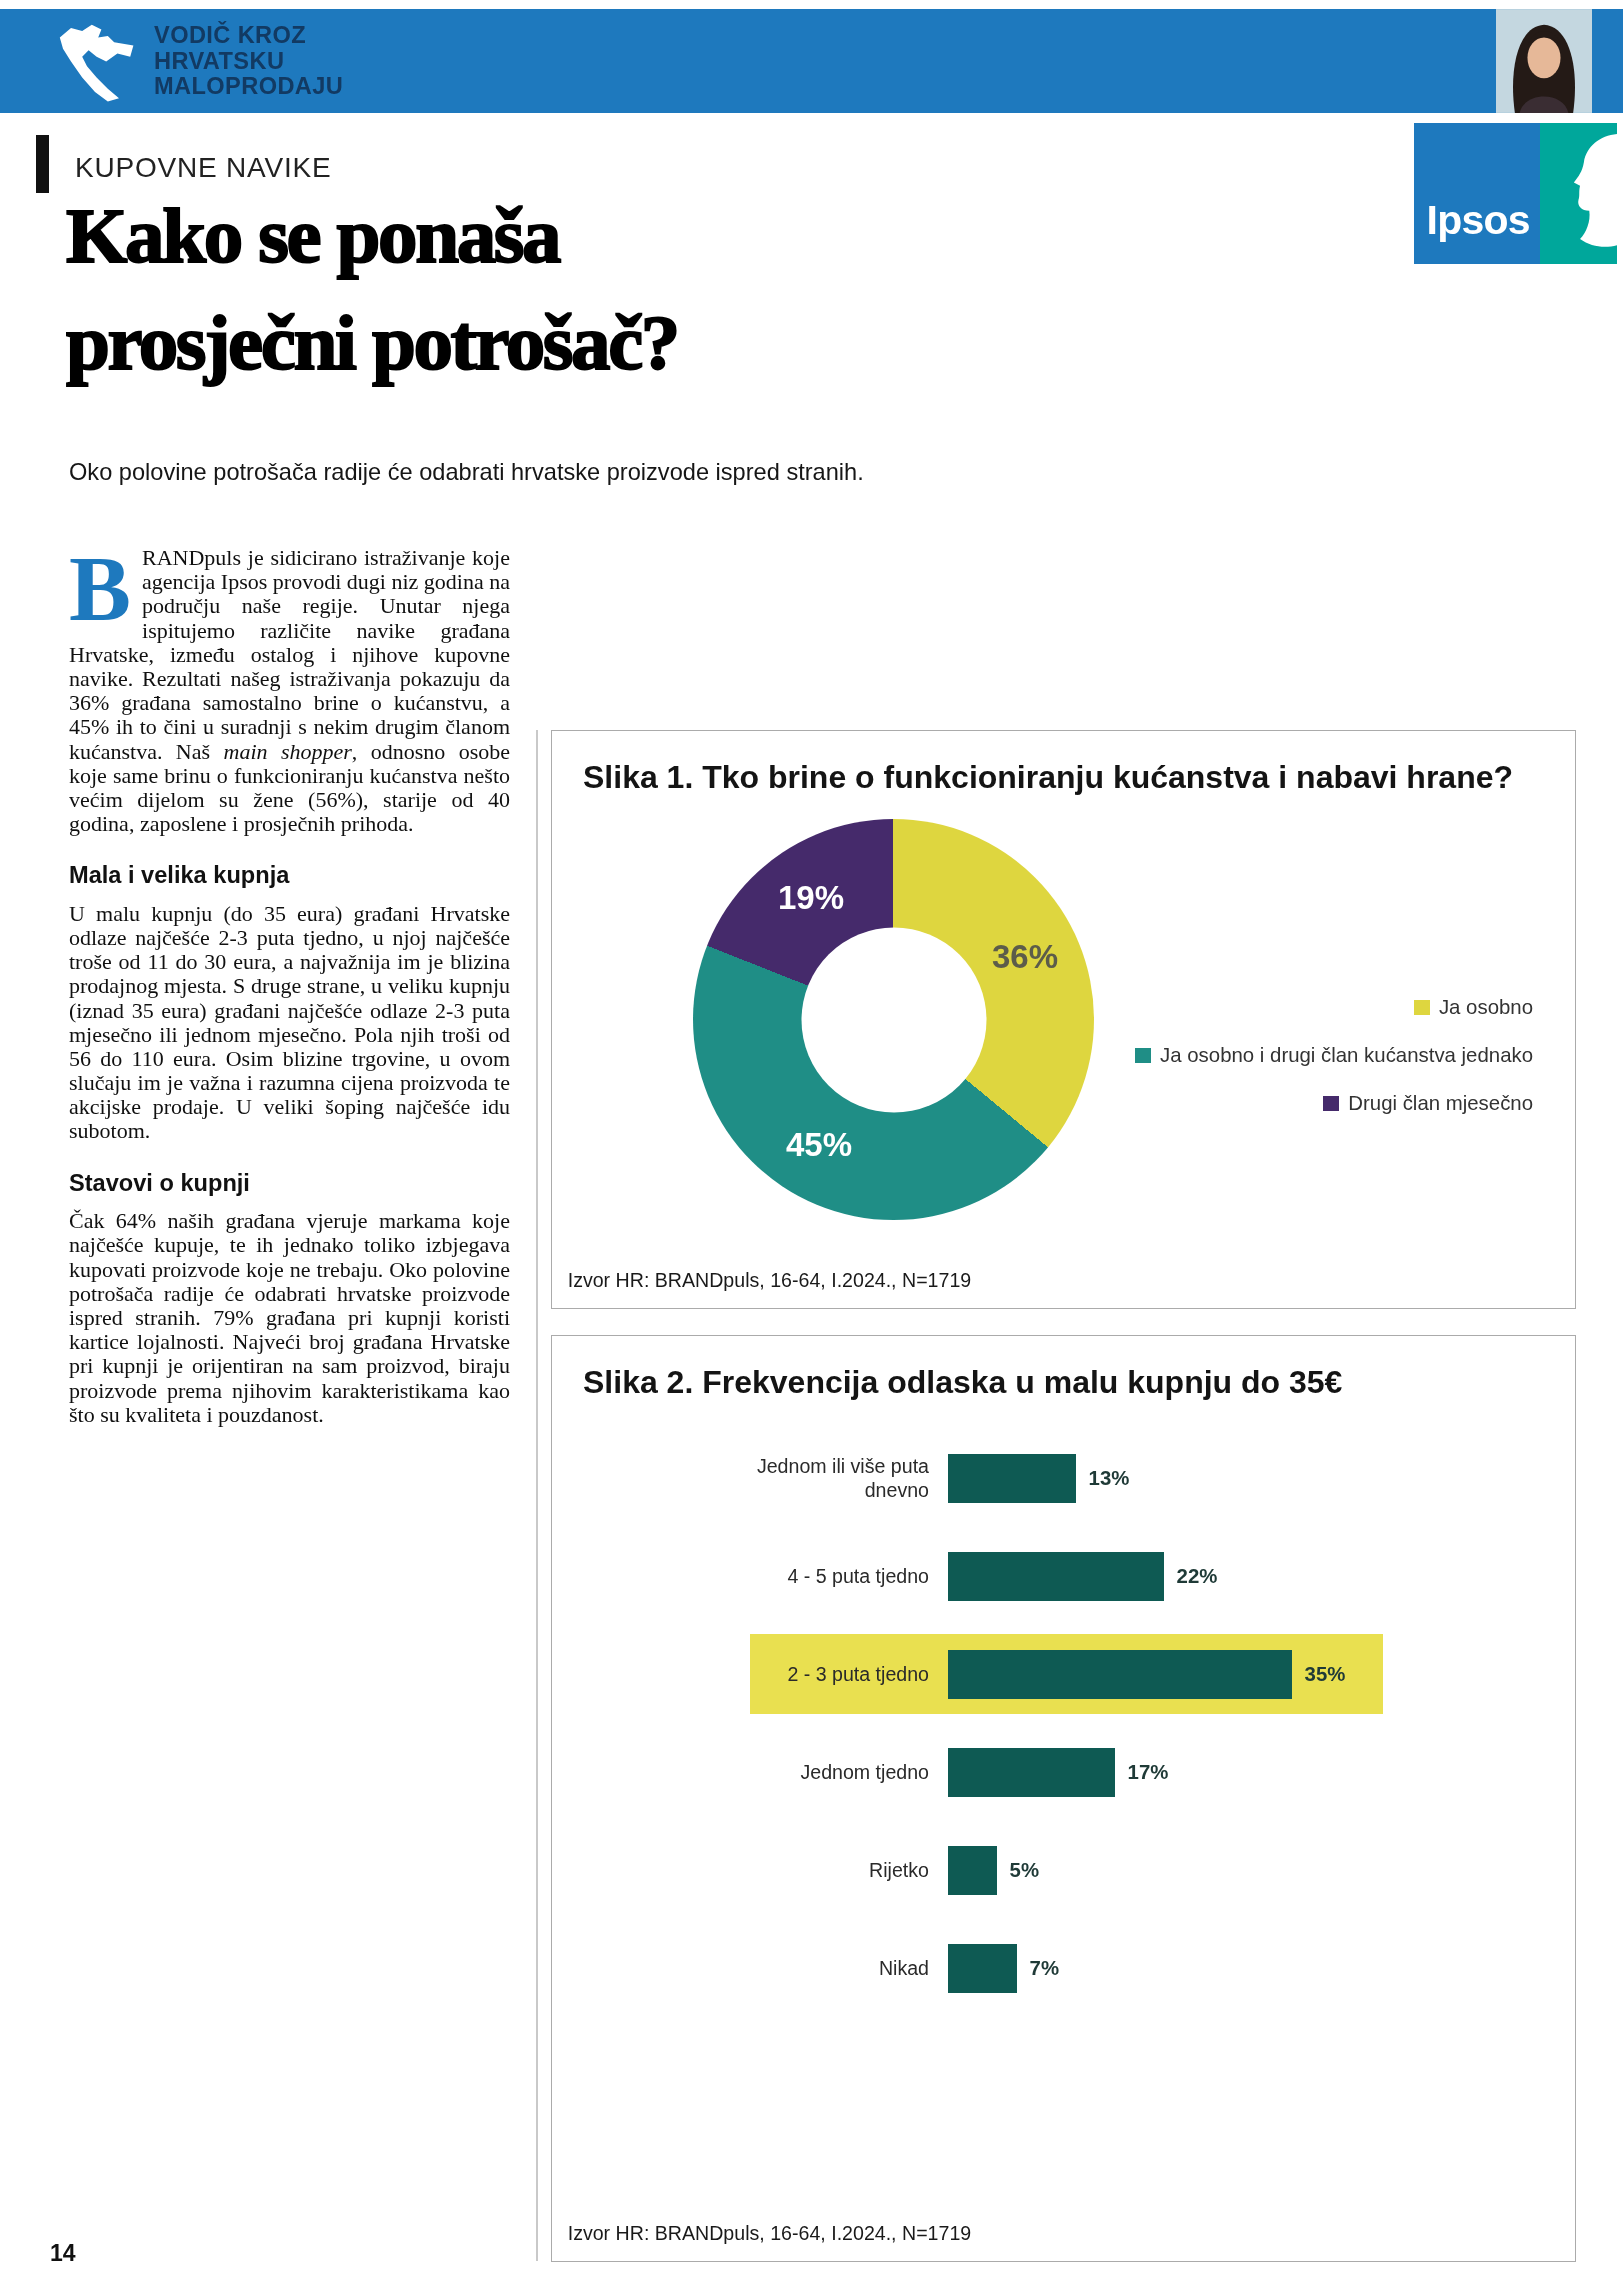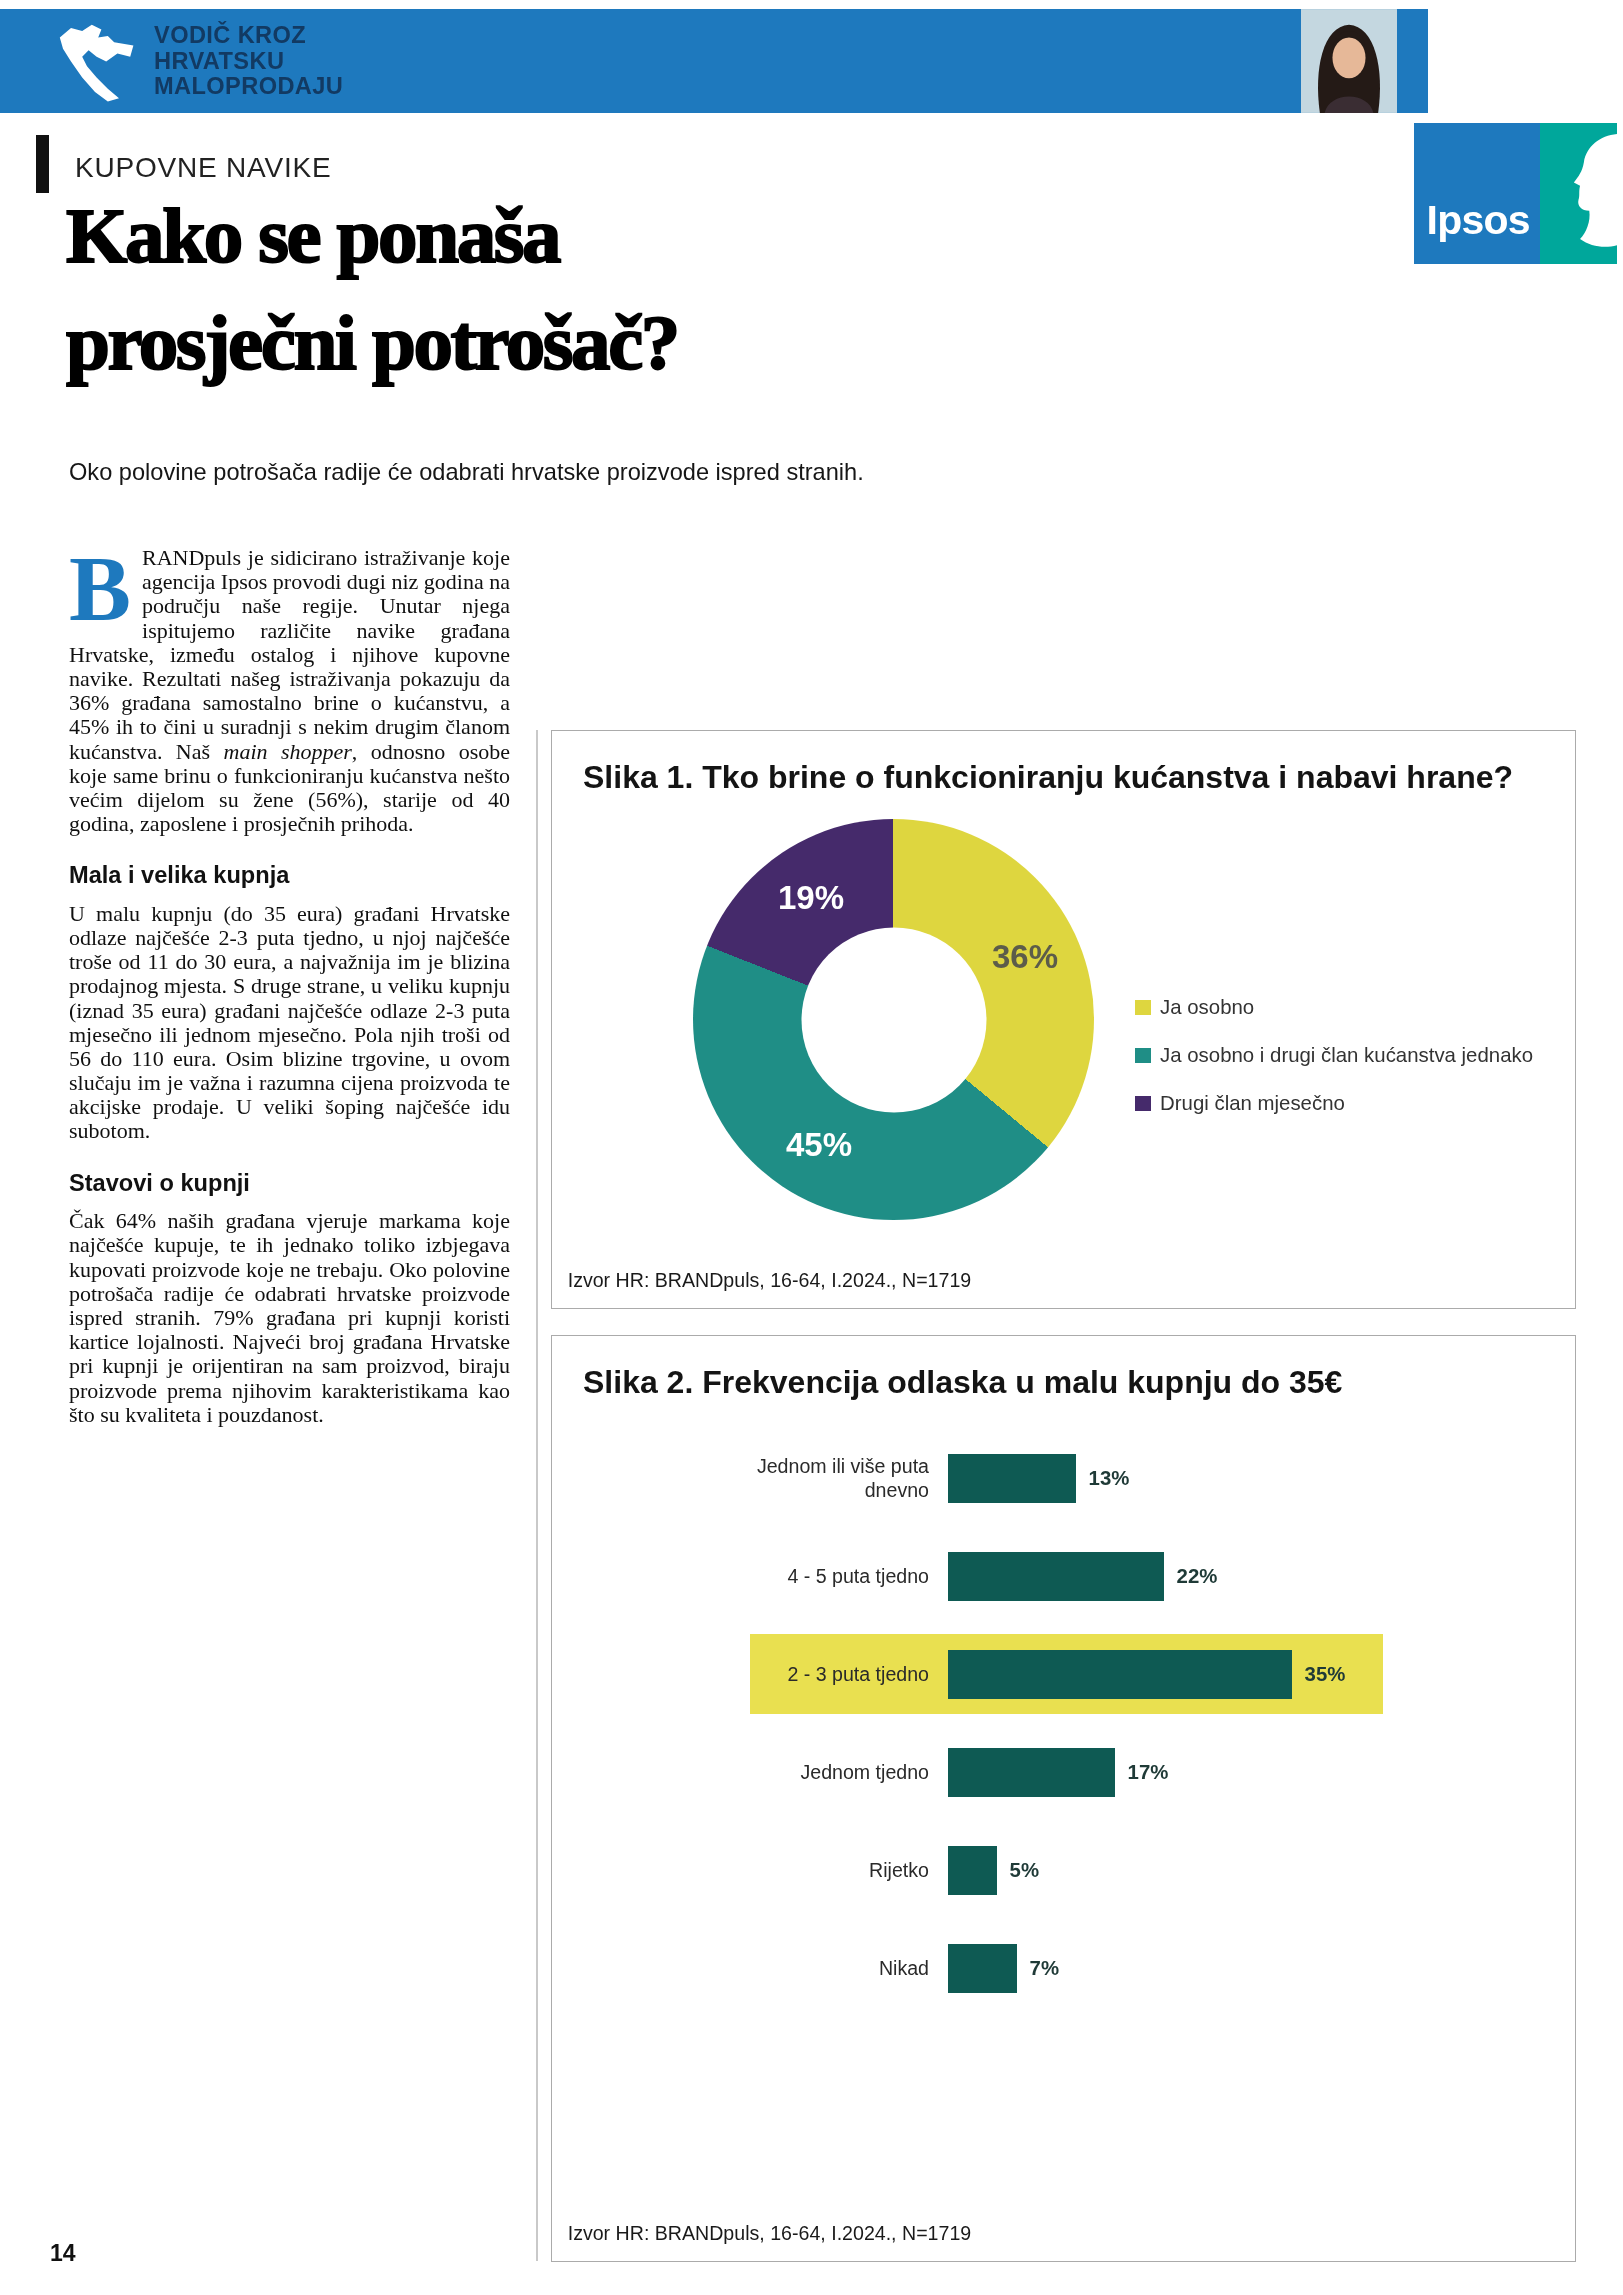--- a/index.html
+++ b/index.html
@@ -1,21 +1,21 @@
 <!DOCTYPE html>
 <html lang="hr" style="font-size:12.6px"><head>
 <meta charset="utf-8">
 <style>
   * { margin:0; padding:0; box-sizing:border-box; }
   html,body { background:#ffffff; }
   body { width:1623px; height:2295px; font-family:"Liberation Sans",sans-serif; color:#141414; position:relative; }
   .page { position:relative; width:1623px; height:2295px; background:#fff; overflow:hidden; }
 
   
-  .banner { position:absolute; left:0; top:9.4px; width:1428px; height:104px; background:#1e79be; }
+  .banner { position:absolute; left:0; top:9.4px; width:1623px; height:104px; background:#1e79be; }
   .croatia-map { position:absolute; left:55px; top:6.3px; width:88px; height:91px; }
   .brand { position:absolute; left:154px; top:14px; color:#123a63; font-weight:bold; font-size:23.6px; line-height:1.07; letter-spacing:0.4px; }
   .author-block { position:absolute; right:146px; top:42px; text-align:right; font-size:17.3px; line-height:1.28; color:#0e0e0e; }
   .author-name { font-weight:bold; }
   .photo { position:absolute; right:31px; top:0; width:96px; height:104px; overflow:hidden; }
 
   
   .kicker-bar { position:absolute; left:36px; top:135px; width:12.6px; height:58px; background:#111; }
   .kicker { position:absolute; left:75px; top:152px; font-size:28px; letter-spacing:0.8px; color:#222; }
 
@@ -44,21 +44,21 @@
   .chart-box { position:absolute; border:1.6px solid #ababab; background:#fff; }
   .chart-box.c1 { left:551px; top:730px; width:1025px; height:579px; }
   .chart-box.c2 { left:551px; top:1335px; width:1025px; height:927px; }
   .chart-title { font-size:32px; font-weight:bold; color:#141414; margin-top:28px; padding:0 31px; }
   .chart-source { position:absolute; left:15.7px; bottom:15.7px; font-size:19.6px; color:#1a1a1a; }
 
   
   .donut { position:absolute; left:141px; top:88px; width:401px; height:401px; border-radius:50%; }
   .donut-hole { position:absolute; left:50%; top:50%; width:185px; height:185px; transform:translate(-50%,-50%); background:#fff; border-radius:50%; }
   .slice-label { position:absolute; transform:translate(-50%,-50%); font-size:33px; font-weight:bold; white-space:nowrap; }
-  .legend { position:absolute; left:583px; top:265px; display:flex; flex-direction:column; gap:25px; }
+  .legend { position:absolute; left:583px; top:265px; display:flex; flex-direction:column; gap:25px;align-items:flex-end; }
   .legend-item { display:flex; align-items:center; gap:9.4px; font-size:20.4px; color:#333; }
   .legend-swatch { width:15.7px; height:15.7px; flex:0 0 15.7px; display:inline-block; }
 
   
   .bars { position:absolute; top:93px; left:0; width:100%; }
   .bar-row { position:relative; height:98px; display:flex; align-items:center; padding-left:173px; }
   .bar-cat-label { position:relative; z-index:1; width:204px; text-align:right; font-size:19.6px; line-height:1.25; color:#2a2a2a; }
   .bar { position:relative; z-index:1; height:49px; margin-left:19px; }
   .bar-value { position:relative; z-index:1; margin-left:12.6px; font-size:20.4px; font-weight:bold; }
   .highlight-band { position:absolute; z-index:0; left:198px; width:633px; top:8.6px; bottom:8.6px; }

